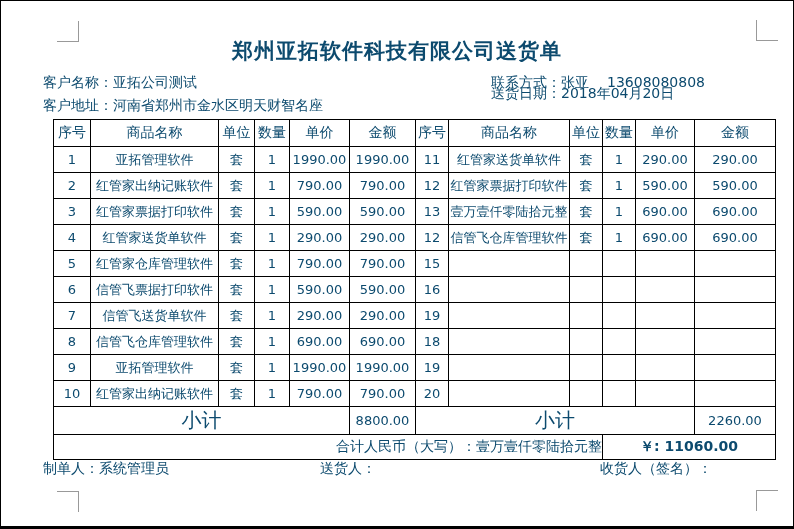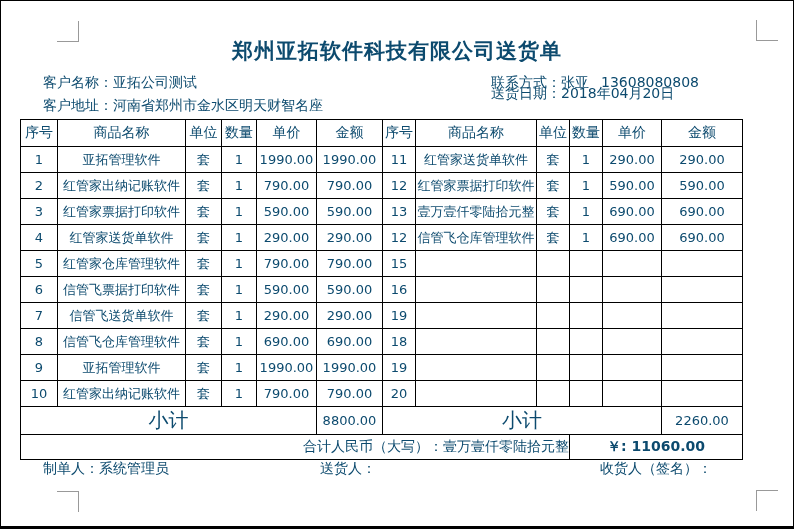--- a/index.html
+++ b/index.html
@@ -23,24 +23,24 @@
 
   .title{
     position:absolute;left:0;top:36px;width:100%;
     text-align:center;font-size:21px;font-weight:bold;letter-spacing:1px;
   }
   .info-line{position:absolute;font-size:14px;white-space:nowrap;}
   .i-name{left:42px;top:73px;}
   .i-contact{left:490px;top:73px;}
   .i-addr{left:42px;top:96px;}
   .i-date{left:490px;top:84px;}
-  .phone{margin-left:12px;}
+  .phone{margin-left:18px;}
 
   table.grid{
-    position:absolute;left:19px;top:118px;width:722px;
+    position:absolute;left:52px;top:118px;width:722px;
     border-collapse:collapse;table-layout:fixed;
   }
   table.grid th, table.grid td{
     border:1px solid #000;
     font-weight:normal;
     font-size:13px;
     text-align:center;
     padding:0;
     overflow:hidden;
     white-space:nowrap;

